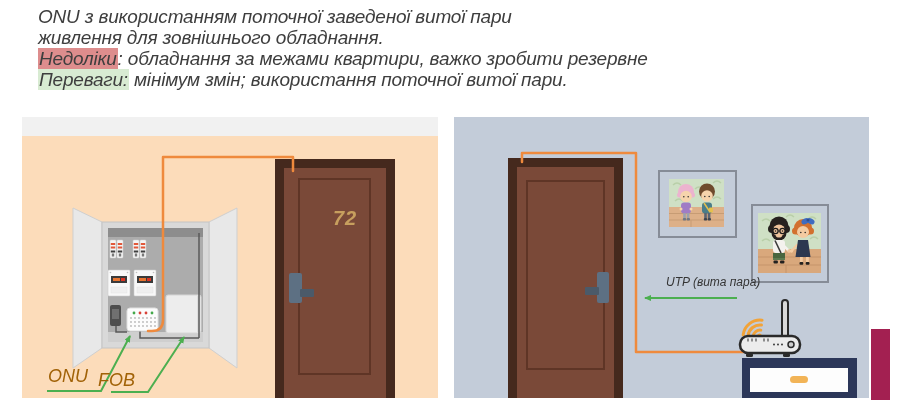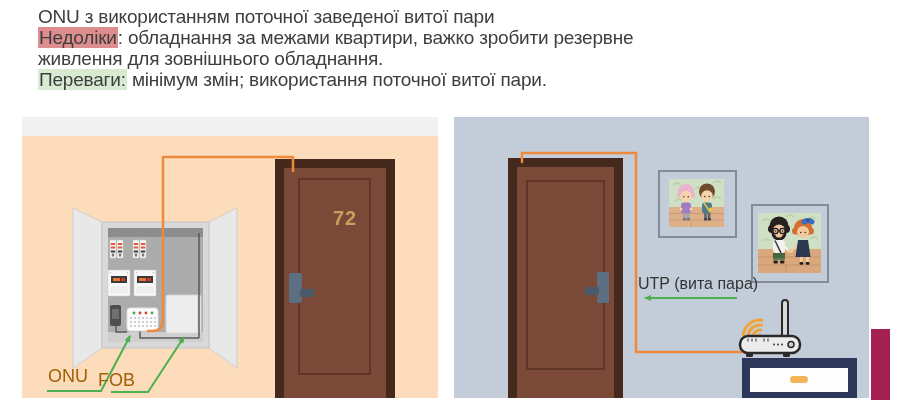--- a/index.html
+++ b/index.html
@@ -1,17 +1,17 @@
 <!DOCTYPE html>
 <html><head>
 <meta charset="utf-8">
 <style>
   html,body{margin:0;padding:0;background:#ffffff;}
   .stage{position:relative;width:890px;height:400px;background:#ffffff;overflow:hidden;
-         font-family:"Liberation Sans", sans-serif;}
+         font-family:"Liberation Sans", sans-serif;font-style:italic;}
   
   .header{position:absolute;left:38px;top:6px;width:840px;color:#3e3e3e;
           font-size:19px;line-height:21px;letter-spacing:-0.2px;}
   .hl-red{background:#dd8d8d;padding:0 1px;}
   .hl-green{background:#d8ebd2;padding:0 1px;text-align:center;}
   
   .panel{position:absolute;top:117px;height:281px;}
   #left-panel{left:22px;width:416px;background:#fcdcba;}
   #left-panel .topstrip{position:absolute;left:0;top:0;width:416px;height:19px;background:#f1f1f1;}
   #right-panel{left:454px;width:415px;background:#c3ccd9;}
@@ -29,21 +29,21 @@
   #door-right{left:54px;top:41px;width:115px;height:240px;}
   #door-right .panel-line{left:18px;top:22px;width:75px;height:186px;}
   #door-right .handle-v{left:89px;top:114px;width:12px;height:31px;}
   #door-right .handle-h{left:77px;top:129px;}
   .door-number{position:absolute;left:40px;top:48px;width:60px;text-align:center;
                font-size:20px;font-weight:bold;color:#c79f5e;letter-spacing:1px;}
   
   .diag-label{position:absolute;z-index:3;color:#a16207;font-size:18px;}
   #onu-label{left:26px;top:249px;}
   #fob-label{left:76px;top:253px;}
-  #utp-label{left:184px;top:158px;font-size:16px;color:#343434;}
+  #utp-label{left:212px;top:158px;font-size:12px;color:#343434;}
   
   .frame{position:absolute;border:2px solid #868c97;background:#c3ccd9;z-index:2;}
   #frame1{left:204px;top:53px;width:75px;height:64px;}
   #frame2{left:297px;top:87px;width:74px;height:75px;}
   .pic{position:absolute;overflow:hidden;}
   #frame1 .pic{left:9px;top:7px;width:55px;height:48px;}
   #frame2 .pic{left:5px;top:7px;width:63px;height:60px;}
   
   #router{position:absolute;left:282px;top:177px;width:72px;height:66px;z-index:4;}
   #tv-stand{position:absolute;left:288px;top:241px;width:115px;height:40px;background:#2c3759;z-index:3;}
@@ -52,22 +52,22 @@
   
   #accent-block{position:absolute;left:871px;top:329px;width:29px;height:71px;background:#a32051;}
 </style>
 </head>
 <body>
 
 <div class="stage">
 
   <div class="header">
     <div>ONU з використанням поточної заведеної витої пари</div>
+    <div>живлення для зовнішнього обладнання.</div>
     <div><span class="hl-red">Недоліки</span><span>: обладнання за межами квартири, важко зробити резервне</span></div>
-    <div>живлення для зовнішнього обладнання.</div>
     <div><span class="hl-green">Переваги:</span><span> мінімум змін; використання поточної витої пари.</span></div>
   </div>
 
   <div class="panel" id="left-panel">
     <div class="topstrip"></div>
 
     <div class="door" id="door-left">
       <div class="leaf"></div>
       <div class="panel-line"></div>
       <div class="door-number">72</div>

